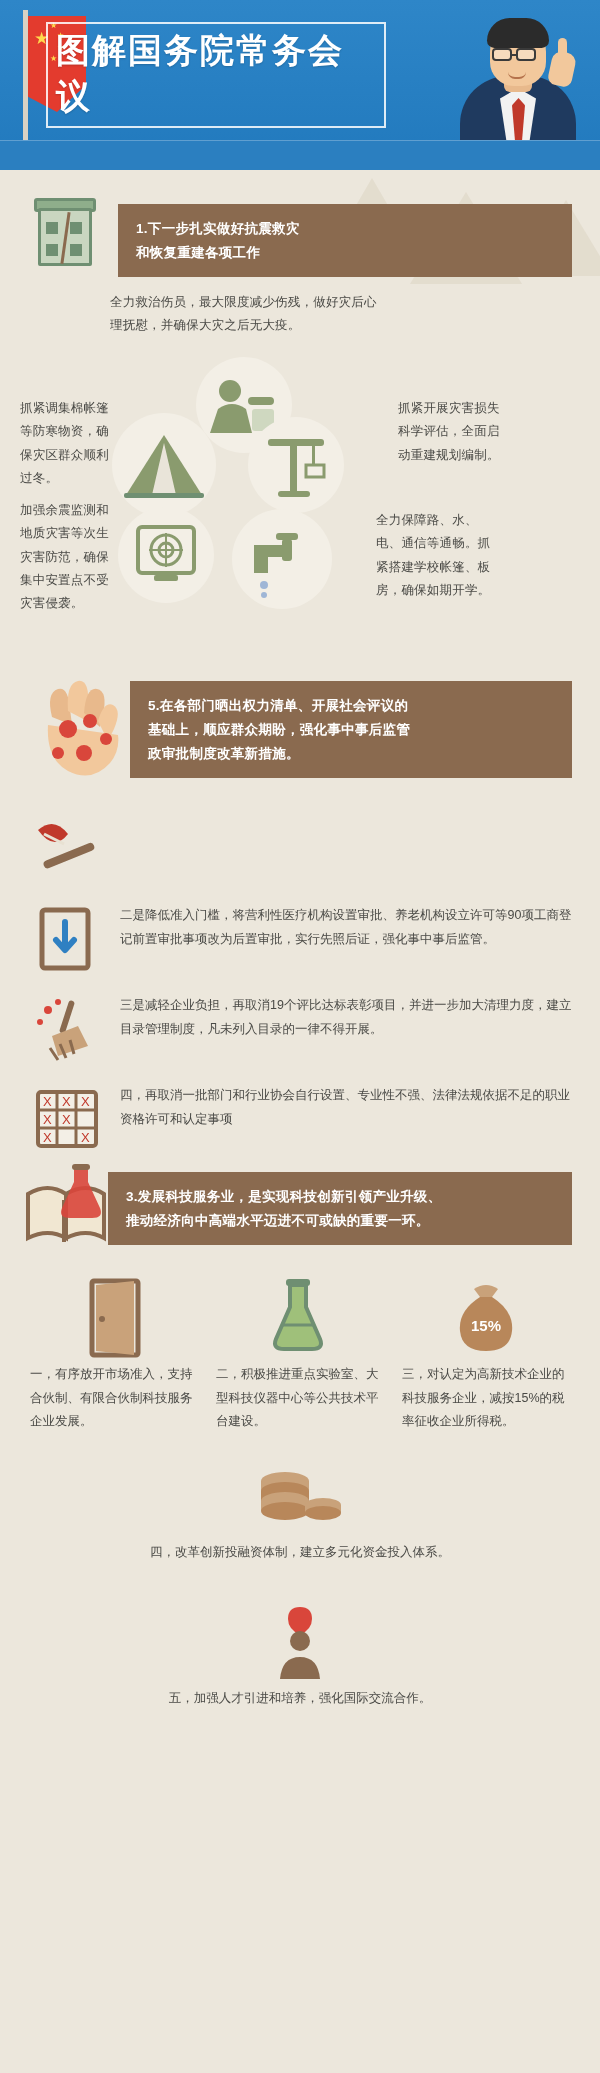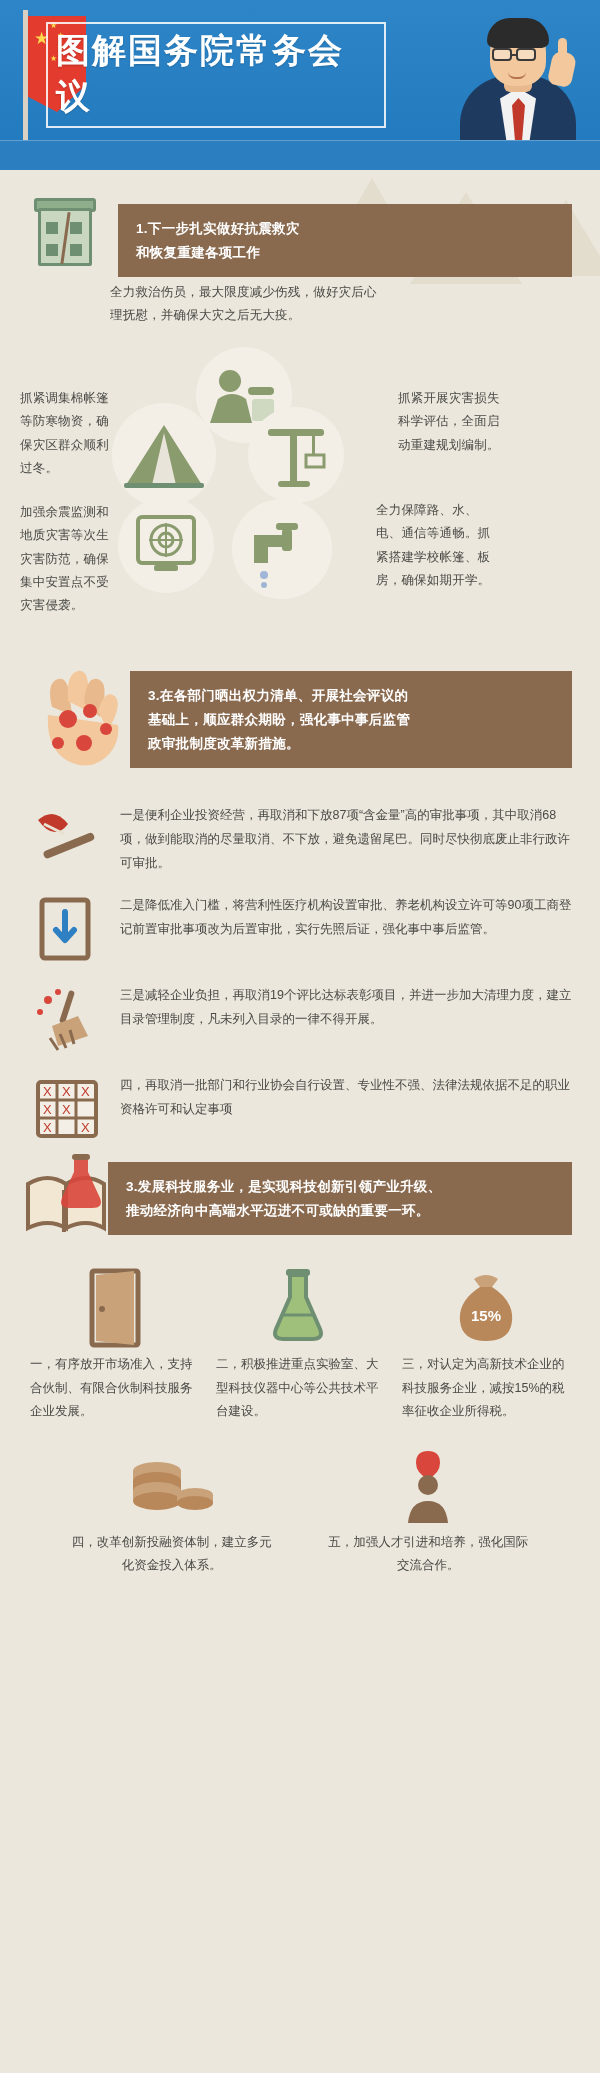--- a/index.html
+++ b/index.html
@@ -272,20 +272,21 @@
     font-size: 12.5px;
     line-height: 1.85;
     color: #4a4a46;
     padding: 0 6px;
   }
   .grid2 {
     display: flex;
     padding: 0 60px;
     gap: 33px;
     margin-top: 18px;
+    flex-direction: column;
   }
 
   
   .footer {
     position: absolute;
     left: 0; right: 0; bottom: 0;
     height: 46px;
     background: #2179bd;
     color: #fff;
     display: flex;
@@ -351,21 +352,21 @@
       <div class="win" style="left:12px; top:54px;"></div>
       <div class="win" style="left:36px; top:54px;"></div>
       <div class="crack"></div>
     </div>
     <div class="sec-banner">
       <div>1.下一步扎实做好抗震救灾</div>
       <div>和恢复重建各项工作</div>
     </div>
   </div>
 
-  <div style="position:relative; height:390px; margin-top:4px;padding-left:24px;">
+  <div style="position:relative; height:390px; margin-top:14px;padding-left:24px;">
 
     <div class="txt" style="left:110px; top:0px; width:270px; text-align:left;">全力救治伤员，最大限度减少伤残，做好灾后心理抚慰，并确保大灾之后无大疫。</div>
 
     <div class="circ" style="left:196px; top:66px; width:96px; height:96px;">
       <svg width="96" height="96" viewBox="0 0 96 96">
         <circle cx="34" cy="34" r="11" fill="#8a9b6e"></circle>
         <path d="M22 52 q14 -10 28 0 l6 24 h-42 z" fill="#8a9b6e"></path>
         <rect x="52" y="40" width="26" height="8" rx="4" fill="#8a9b6e"></rect>
         <rect x="56" y="52" width="22" height="22" rx="3" fill="#cfd8c0"></rect>
       </svg>
@@ -407,58 +408,57 @@
         <rect x="44" y="24" width="22" height="7" rx="3" fill="#8a9b6e"></rect>
         <circle cx="32" cy="76" r="4" fill="#9fb6d6"></circle>
         <circle cx="32" cy="86" r="3" fill="#9fb6d6"></circle>
       </svg>
     </div>
 
     <div class="txt" style="left:20px; top:106px; width:100px;">抓紧调集棉帐篷等防寒物资，确保灾区群众顺利过冬。</div>
 
     <div class="txt" style="left:398px; top:106px; width:114px;">抓紧开展灾害损失科学评估，全面启动重建规划编制。</div>
 
-    <div class="txt" style="left:20px; top:220px; width:100px;">加强余震监测和地质灾害等次生灾害防范，确保集中安置点不受灾害侵袭。</div>
+    <div class="txt" style="left:20px; top:208px; width:100px;">加强余震监测和地质灾害等次生灾害防范，确保集中安置点不受灾害侵袭。</div>
 
     <div class="txt" style="left:376px; top:218px; width:116px;">全力保障路、水、电、通信等通畅。抓紧搭建学校帐篷、板房，确保如期开学。</div>
   </div>
 
   <div class="sec">
     <div style="position:absolute; left:22px; top:-8px; width:120px; height:120px;">
       <svg width="120" height="120" viewBox="0 0 120 120">
         <path d="M30 44 q-6 -24 6 -28 q10 -3 12 20 l2 16" fill="#e8b98c"></path>
         <path d="M46 38 q-2 -28 10 -30 q12 -2 10 26 l-1 14" fill="#f2c89c"></path>
         <path d="M62 40 q2 -26 13 -24 q11 2 6 26 l-3 12" fill="#e8b98c"></path>
         <path d="M76 48 q6 -20 15 -16 q9 5 1 24 l-6 12" fill="#f2c89c"></path>
         <path d="M26 52 q-2 34 20 46 q24 12 42 -8 q10 -12 8 -28 l-70 -10 z" fill="#f2c89c"></path>
         <circle cx="46" cy="56" r="9" fill="#d9463b"></circle>
         <circle cx="68" cy="48" r="7" fill="#d9463b"></circle>
         <circle cx="36" cy="80" r="6" fill="#d9463b"></circle>
         <circle cx="62" cy="80" r="8" fill="#d9463b"></circle>
         <circle cx="84" cy="66" r="6" fill="#d9463b"></circle>
       </svg>
     </div>
     <div class="sec-banner b2">
-      <div>3.在各部门晒出权力清单、开展社会评议的</div>
+      <div>5.在各部门晒出权力清单、开展社会评议的</div>
       <div>基础上，顺应群众期盼，强化事中事后监管</div>
       <div>政审批制度改革新措施。</div>
     </div>
   </div>
 
   <div style="margin-top:34px;">
 
     <div class="row">
       <div class="ic">
         <svg width="78" height="74" viewBox="0 0 78 74">
           <rect x="14" y="40" width="54" height="8" rx="4" fill="#8a6a4f" transform="rotate(-22 40 44)"></rect>
           <path d="M10 18 q16 -14 30 4 q-14 18 -30 -4 z" fill="#c0392b"></path>
           <path d="M16 22 l20 10" stroke="#e8e1d2" stroke-width="3"></path>
         </svg>
       </div>
-      <div class="tx">一是便利企业投资经营，再取消和下放87项“含金量”高的审批事项，其中取消68项，做到能取消的尽量取消、不下放，避免遗留尾巴。同时尽快彻底废止非行政许可审批。</div>
     </div>
 
     <div class="row">
       <div class="ic">
         <svg width="78" height="74" viewBox="0 0 78 74">
           <rect x="14" y="8" width="46" height="58" rx="3" fill="none" stroke="#8a6a4f" stroke-width="5"></rect>
           <path d="M37 20 v22 M28 38 l9 10 l9 -10" stroke="#2f80c2" stroke-width="6" fill="none" stroke-linecap="round" stroke-linejoin="round"></path>
         </svg>
       </div>
       <div class="tx">二是降低准入门槛，将营利性医疗机构设置审批、养老机构设立许可等90项工商登记前置审批事项改为后置审批，实行先照后证，强化事中事后监管。</div>

